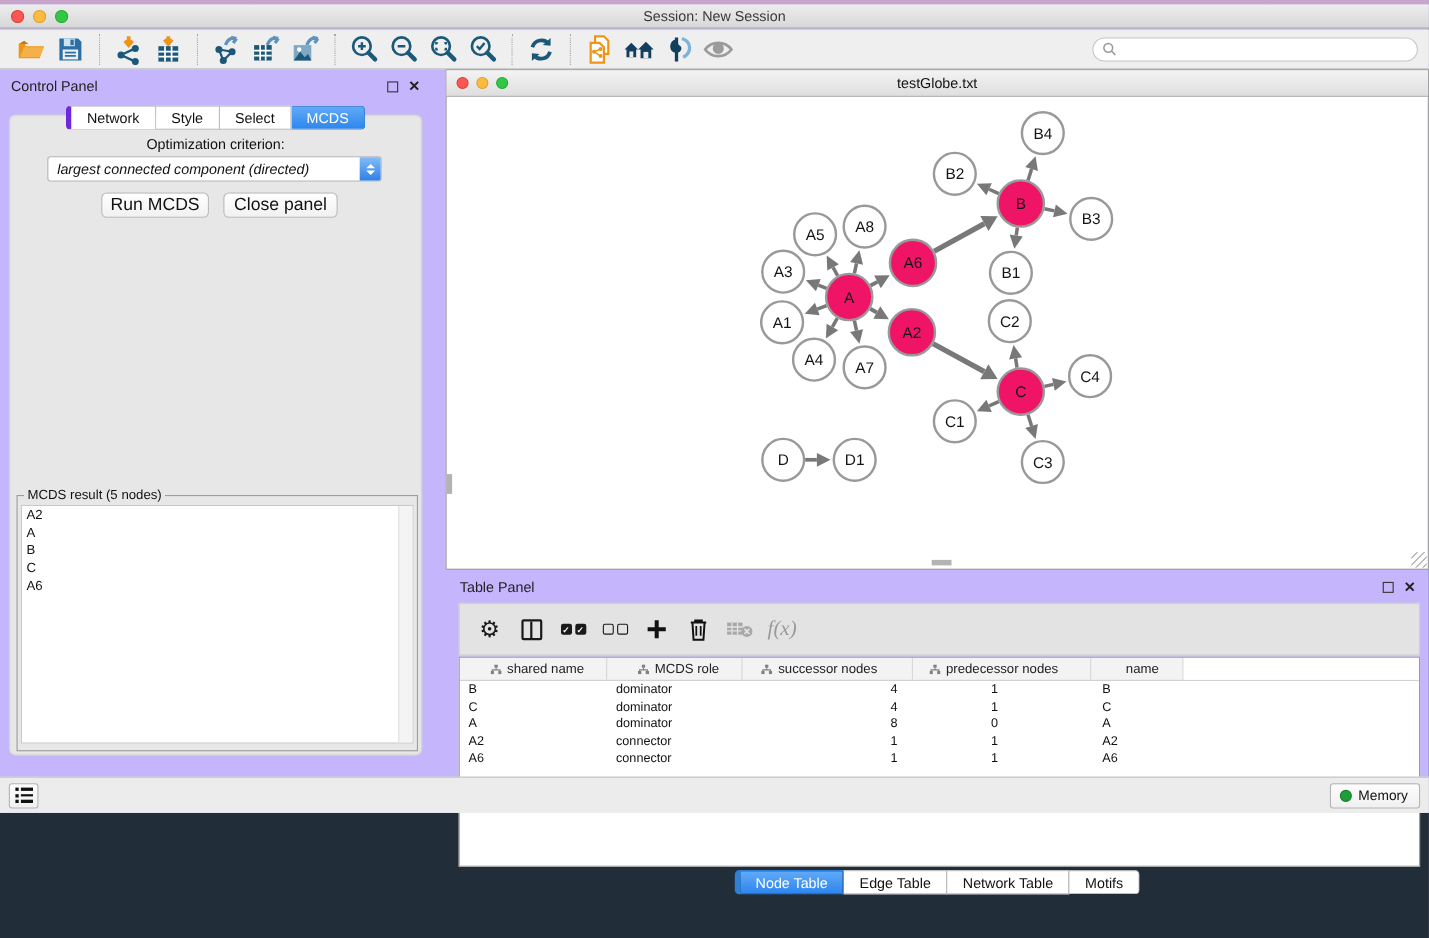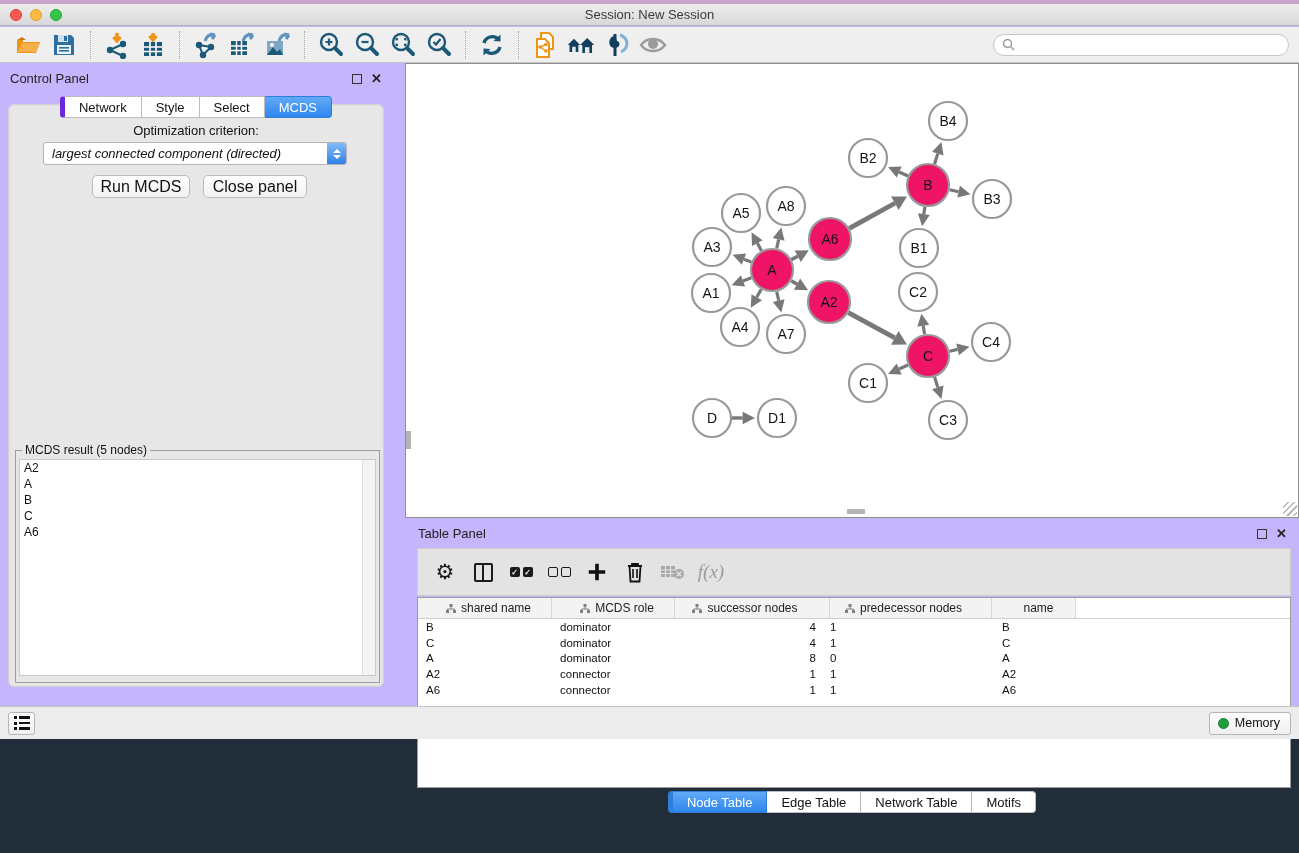--- a/index.html
+++ b/index.html
@@ -93,21 +93,21 @@
   .tbl { position:absolute; left:12px; right:8px; top:79px; bottom:30px; background:#fff; border:1px solid #9c9c9c; overflow:hidden; }
   .tbl-header { display:flex; height:21px; background:#f3f3f3; border-bottom:1px solid #cfcfcf; }
   .hcell { display:flex; align-items:center; justify-content:center; gap:5px; font-size:12px; color:#222;
     border-right:1px solid #d8d8d8; height:100%; }
   .hcell.filler { border-right:none; background:#fff; flex:1; }
   .trow { display:flex; height:15.8px; align-items:center; }
   .tcell { font-size:11.5px; color:#111; overflow:hidden; white-space:nowrap; }
   .c0 { width:134px; padding-left:8px; }
   .c1 { width:123px; padding-left:8px; }
   .c2 { width:155px; text-align:right; padding-right:14px; }
-  .c3 { width:162px; text-align:left; padding-right:14px; }
+  .c3 { width:162px; text-align:center; padding-right:14px; }
   .c4 { width:84px; padding-left:10px; }
   .tp-tabs { position:absolute; left:0; right:0; bottom:5px; display:flex; justify-content:center; }
 
   
   .statusbar { position:absolute; left:0; right:0; bottom:0px; height:33px; background:#ececec;
     border-top:1px solid #c2c2c2; display:flex; align-items:center; padding:0 8px; }
   .list-btn { width:27px; height:23px; background:linear-gradient(#fdfdfd,#f0f0f0); border:1px solid #b5b5b5;
     border-radius:3px; display:flex; align-items:center; justify-content:center; cursor:pointer; }
   .list-icon { display:flex; flex-direction:column; gap:2.5px; }
   .list-icon div { display:flex; align-items:center; gap:2px; }
@@ -305,20 +305,28 @@
           <div class="mcds-item">B</div>
           <div class="mcds-item">C</div>
           <div class="mcds-item">A6</div>
           <div class="vtrack"></div>
         </div>
       </fieldset>
     </div>
   </div>
 
   <div class="net-window">
+    <div class="net-title">
+      <div class="net-lights">
+        <span class="light red"></span>
+        <span class="light yellow"></span>
+        <span class="light green"></span>
+      </div>
+      <span class="ntext">testGlobe.txt</span>
+    </div>
     <div class="net-canvas">
       <svg id="graph-svg" width="891" height="428" viewBox="0 0 891 428">
           <line x1="344.4146596993366" y1="188.76168568713538" x2="336.00084719466764" y2="191.93410679545318" stroke="#787878" stroke-width="3.2"></line>
           <polygon points="324.5853403006634,196.23831431286462 333.8769677475515,186.30120913136255 338.1247266417838,197.5670044595438" fill="#787878"></polygon>
           <line x1="344.4575854193549" y1="173.12540774408606" x2="336.9341172117301" y2="170.24141159782985" stroke="#787878" stroke-width="3.2"></line>
           <polygon points="325.5424145806451,165.87459225591394 339.0888920017575,164.62025997167152 334.7793424217027,175.8625632239882" fill="#787878"></polygon>
           <line x1="354.230235352432" y1="200.1836432784806" x2="349.7420886794012" y2="208.17815453981655" stroke="#787878" stroke-width="3.2"></line>
           <polygon points="343.769764647568,218.8163567215194 344.4927462913806,205.23115530443656 354.9914310674218,211.12515377519654" fill="#787878"></polygon>
           <line x1="354.48901716798036" y1="161.67335414757676" x2="350.33980058432144" y2="154.0441494614943" stroke="#787878" stroke-width="3.2"></line>
           <polygon points="344.51098283201964,143.32664585242324 355.62827367666637,151.1679623410962 345.0513274919765,156.9203365818924" fill="#787878"></polygon>

